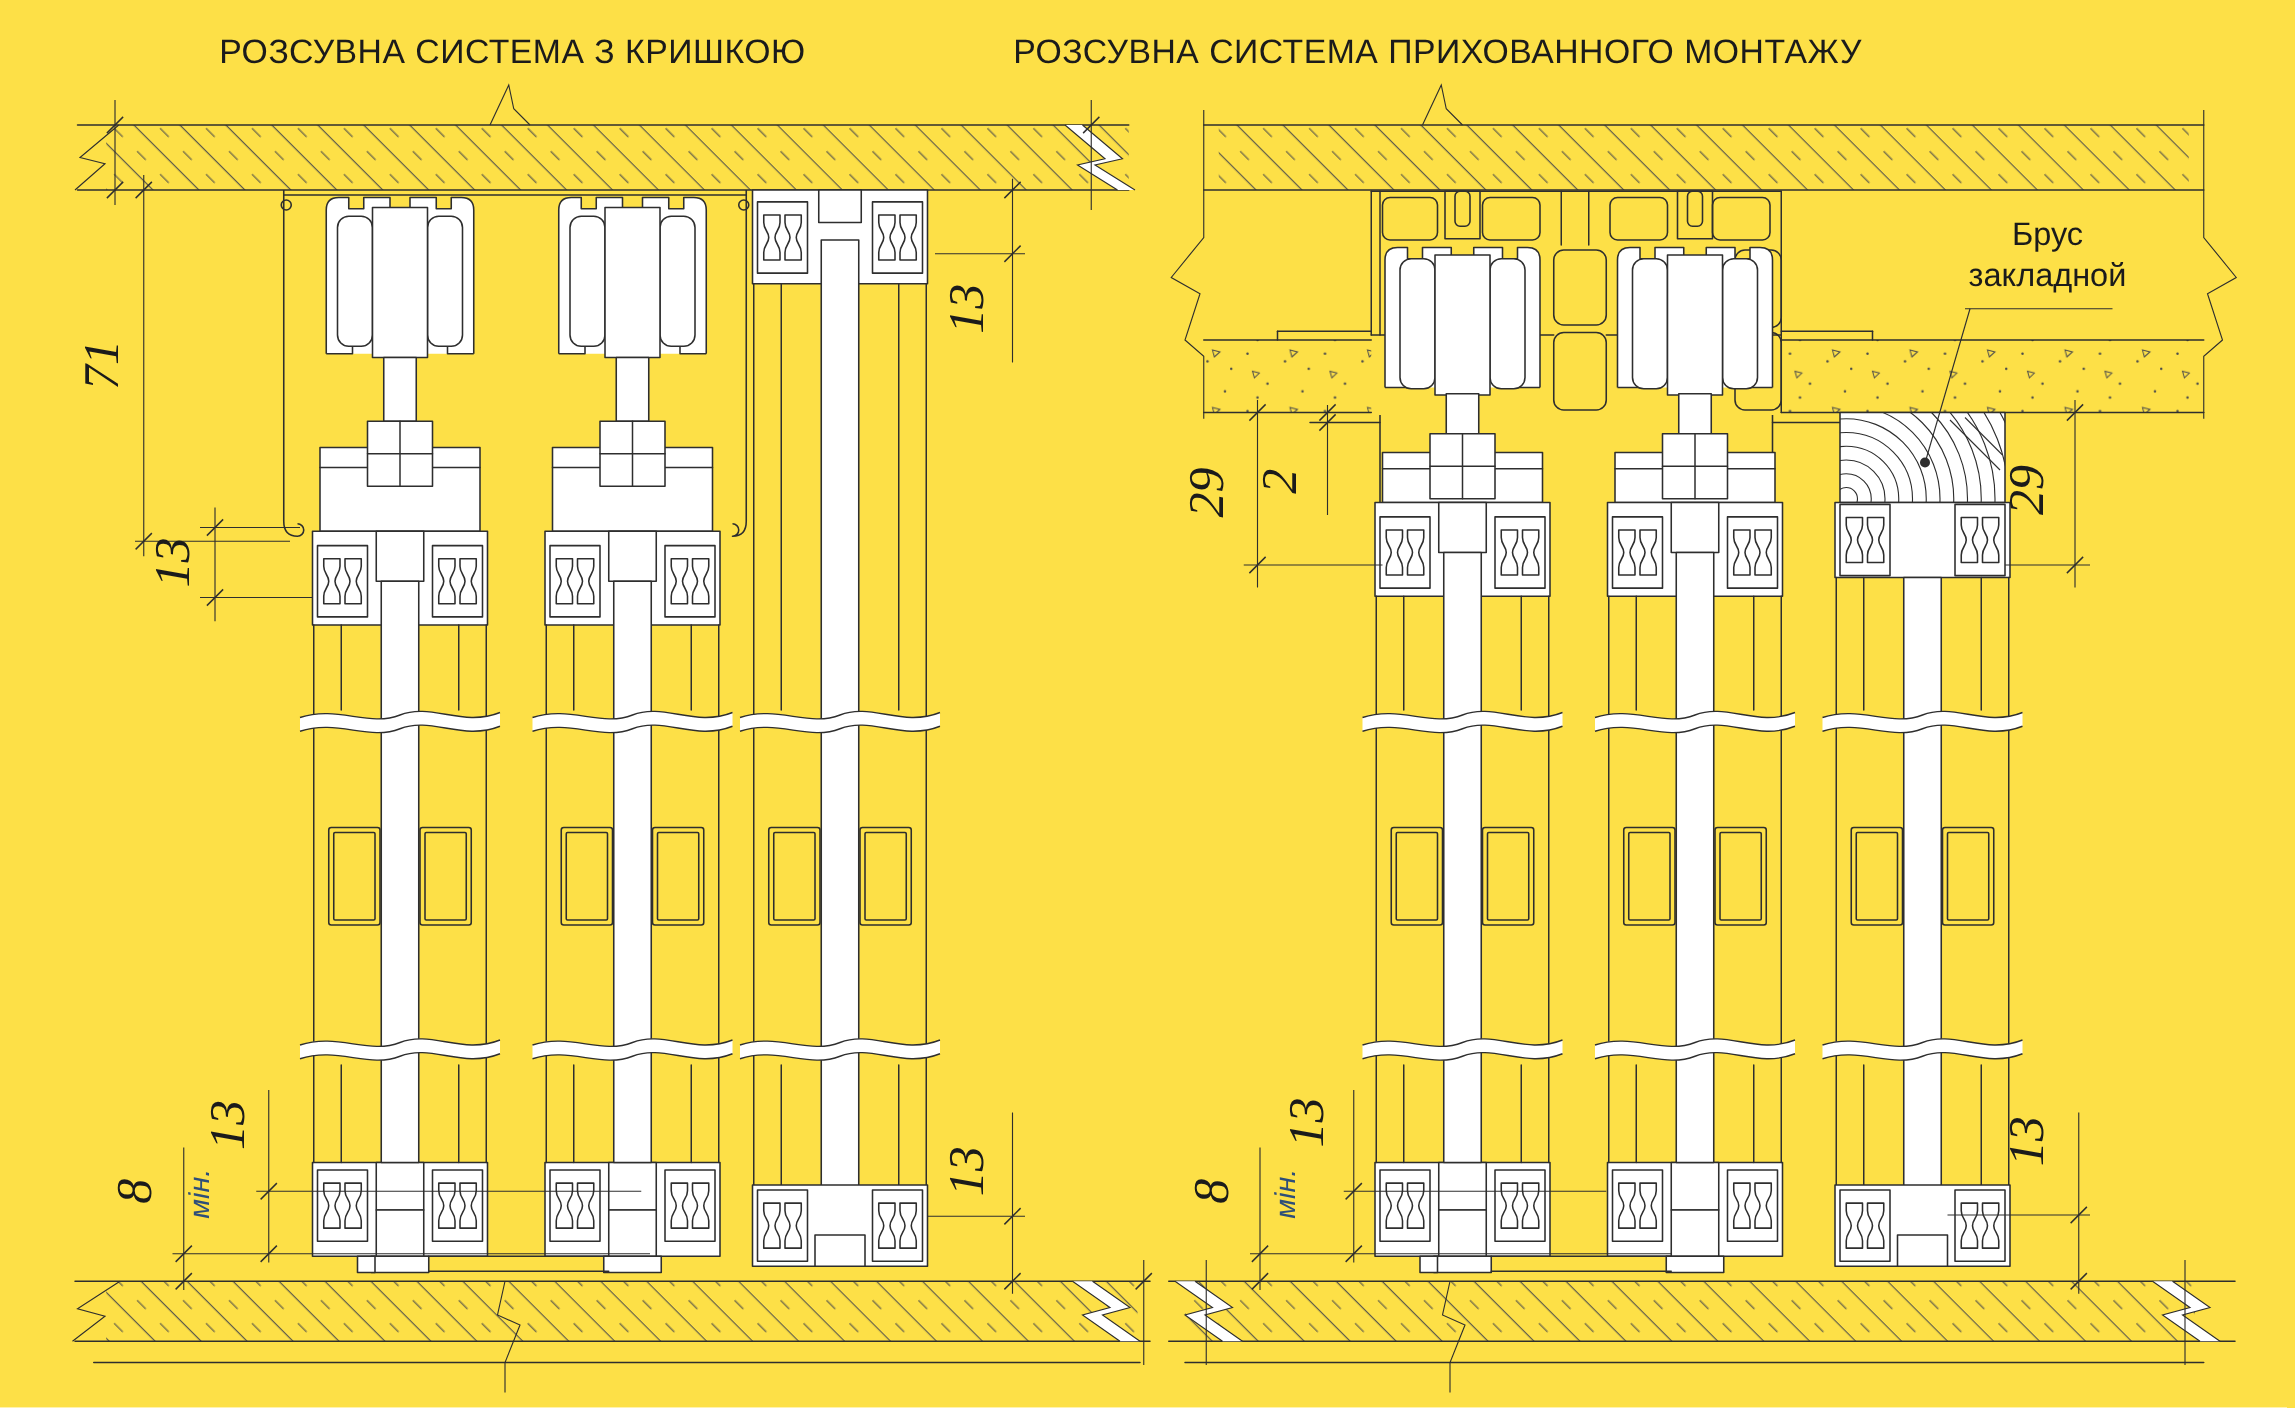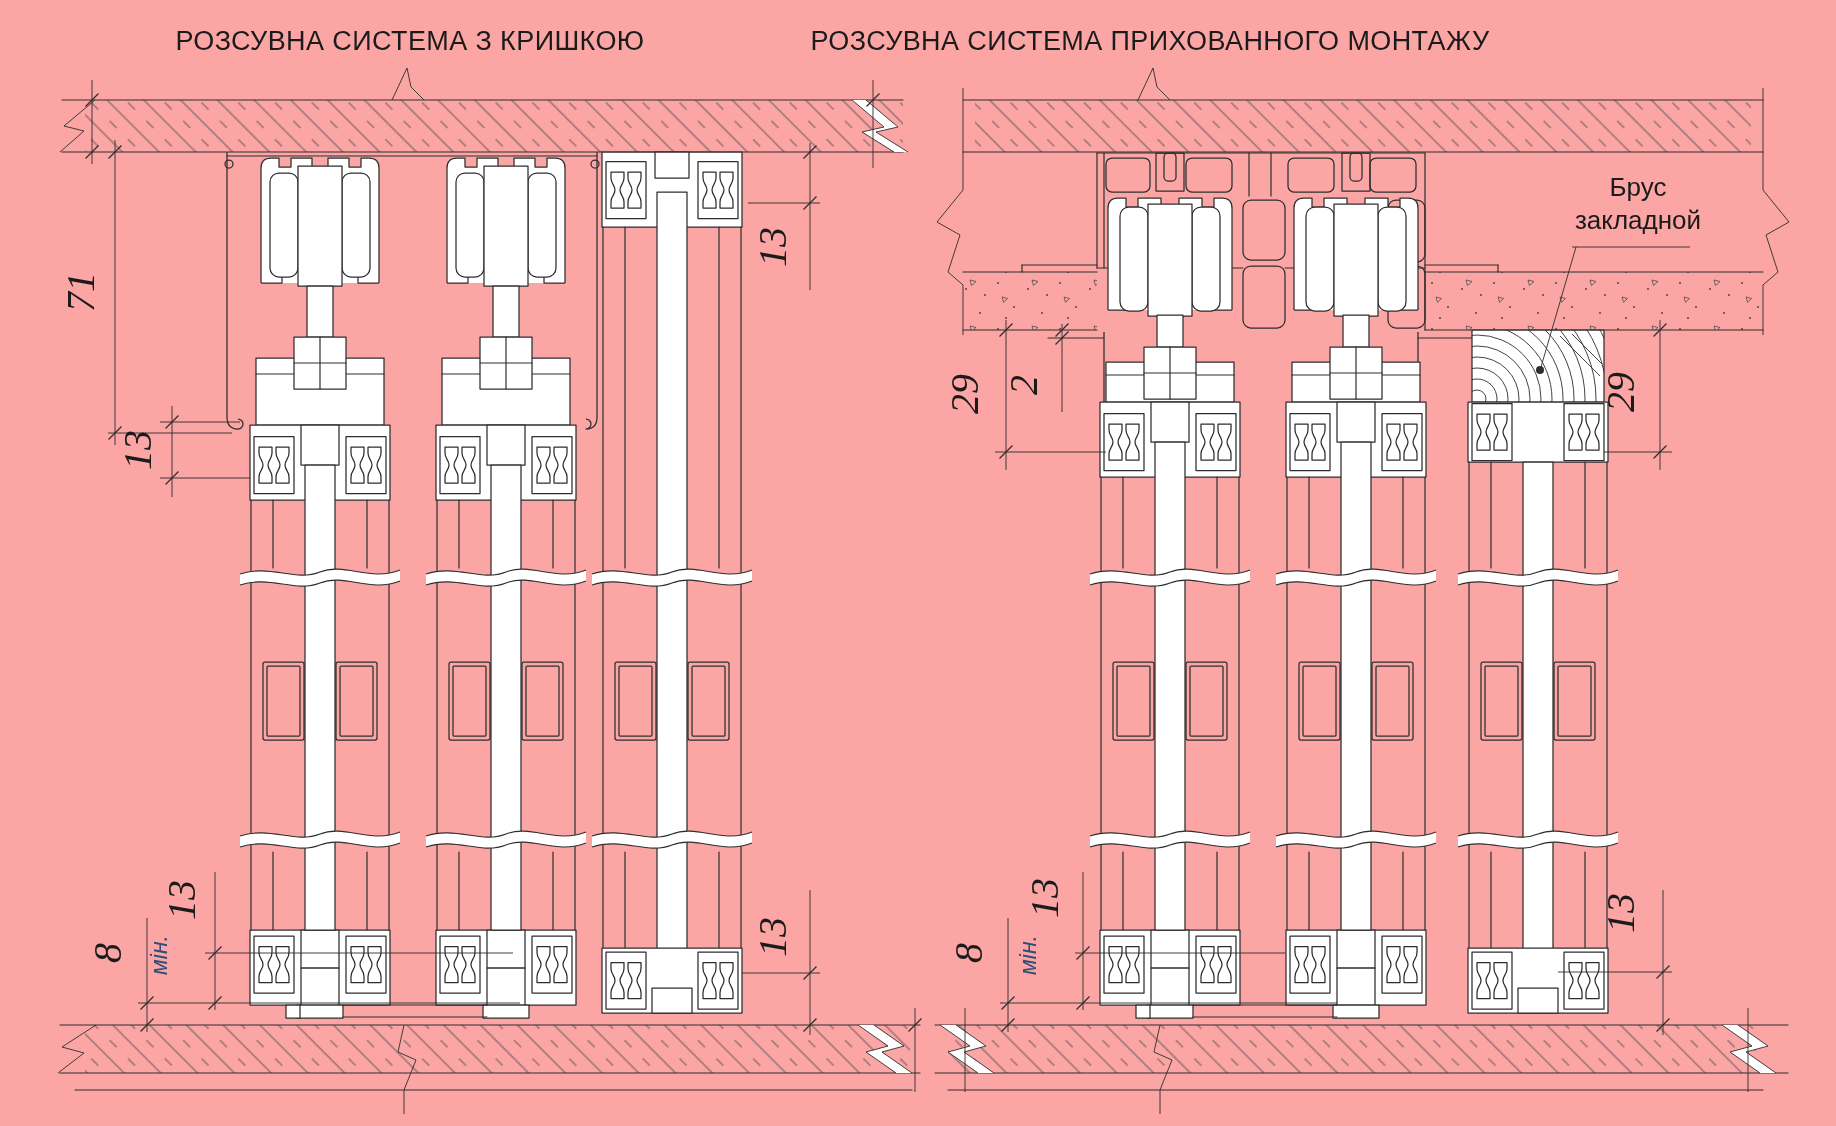--- a/index.html
+++ b/index.html
@@ -1,16 +1,16 @@
 <!DOCTYPE html>
 <html><head>
 <meta charset="utf-8">
 <style>
   html,body{margin:0;padding:0;background:#fff;}
-  .page{width:1836px;height:1126px;position:relative;background:#fca5a5;font-family:"Liberation Sans",sans-serif;}
+  .page{width:1836px;height:1126px;position:relative;background:#fde047;font-family:"Liberation Sans",sans-serif;}
   svg{display:block;}
   .ln{stroke:#2e2e2e;stroke-width:1.2;fill:none;stroke-linecap:round;stroke-linejoin:round;}
   .th{stroke:#2e2e2e;stroke-width:0.9;fill:none;}
   .pf{stroke:#2e2e2e;stroke-width:1.25;fill:#ffffff;stroke-linejoin:round;}
   .pfn{stroke:#2e2e2e;stroke-width:1.25;fill:none;stroke-linejoin:round;}
   .dim{stroke:#2e2e2e;stroke-width:0.9;fill:none;}
   .wfill{fill:#ffffff;stroke:none;}
   .wline{stroke:#2e2e2e;stroke-width:1.1;fill:none;}
   .hat{stroke:#4a4a4a;stroke-width:0.85;}
   .ttl{font:27px "Liberation Sans",sans-serif;fill:#1b1b1b;letter-spacing:0.4px;}

